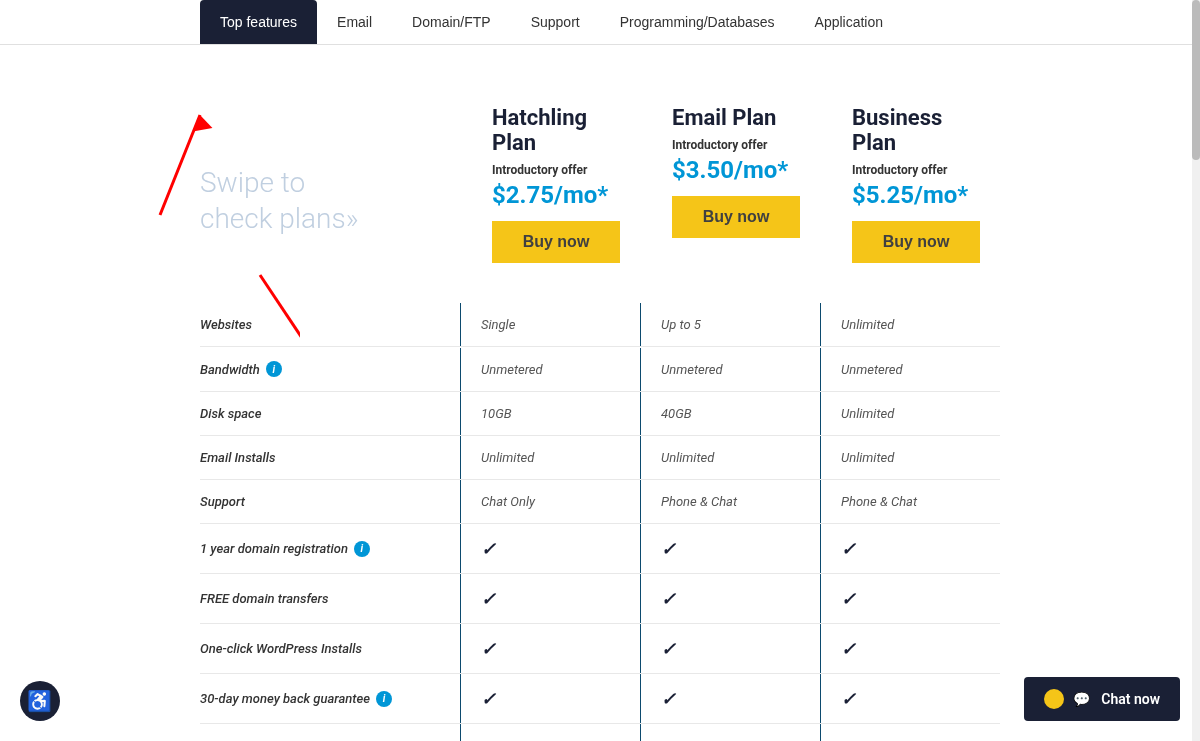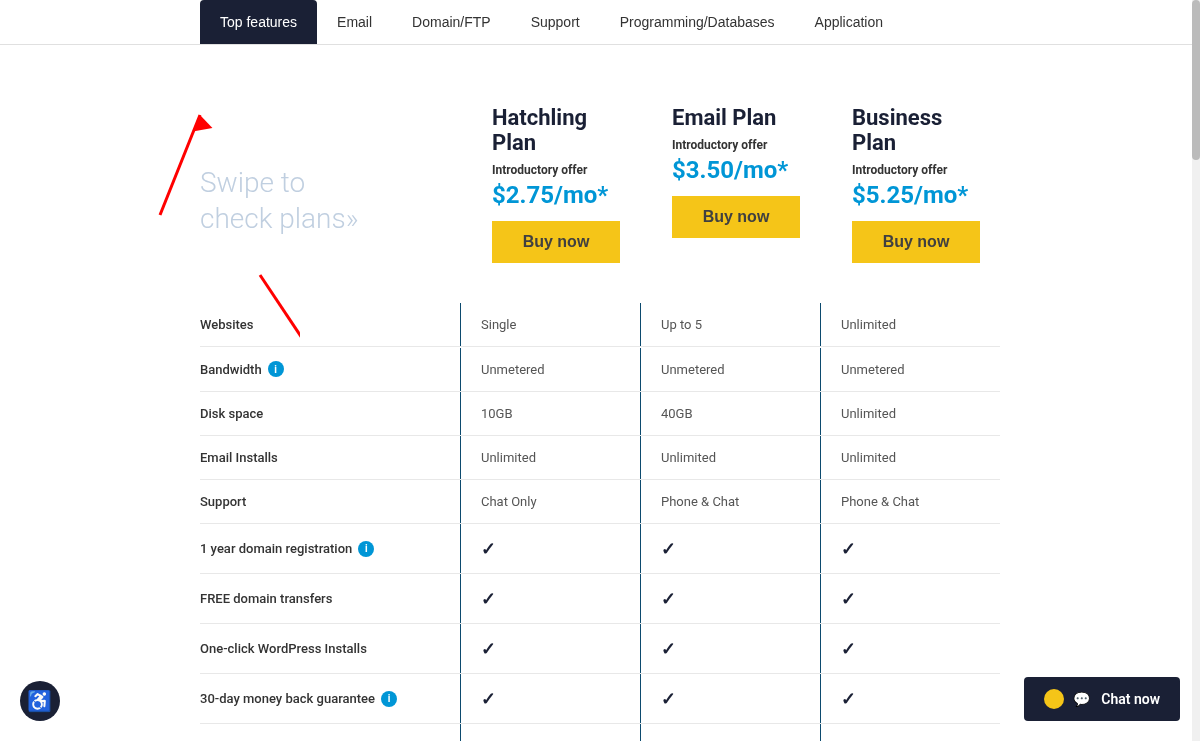--- a/index.html
+++ b/index.html
@@ -99,20 +99,21 @@
       cursor: pointer;
       margin-bottom: 10px;
     }
 
     
     .feature-row {
       display: grid;
       grid-template-columns: 260px 1fr 1fr 1fr;
       border-bottom: 1px solid #e8e8e8;
       align-items: center;
+      font-style: italic;
     }
 
     .feature-label {
       padding: 14px 0;
       font-size: 13px;
       color: #333;
       font-weight: 500;
       display: flex;
       align-items: center;
       gap: 6px;

